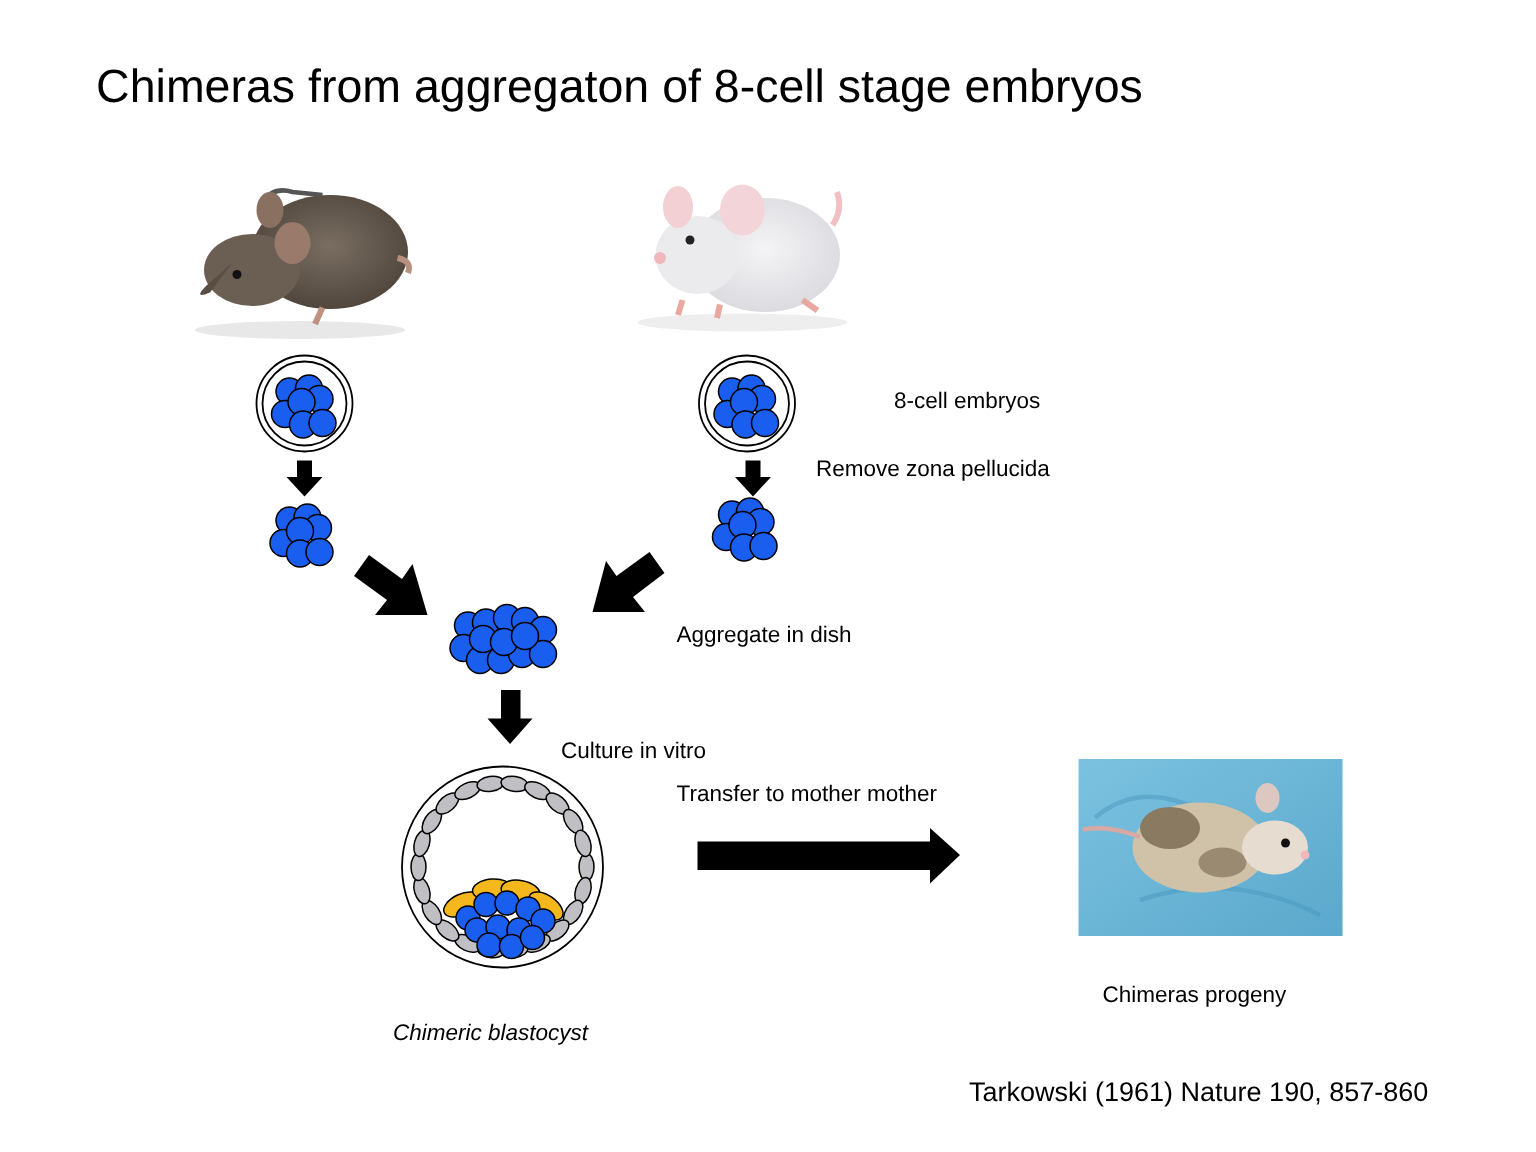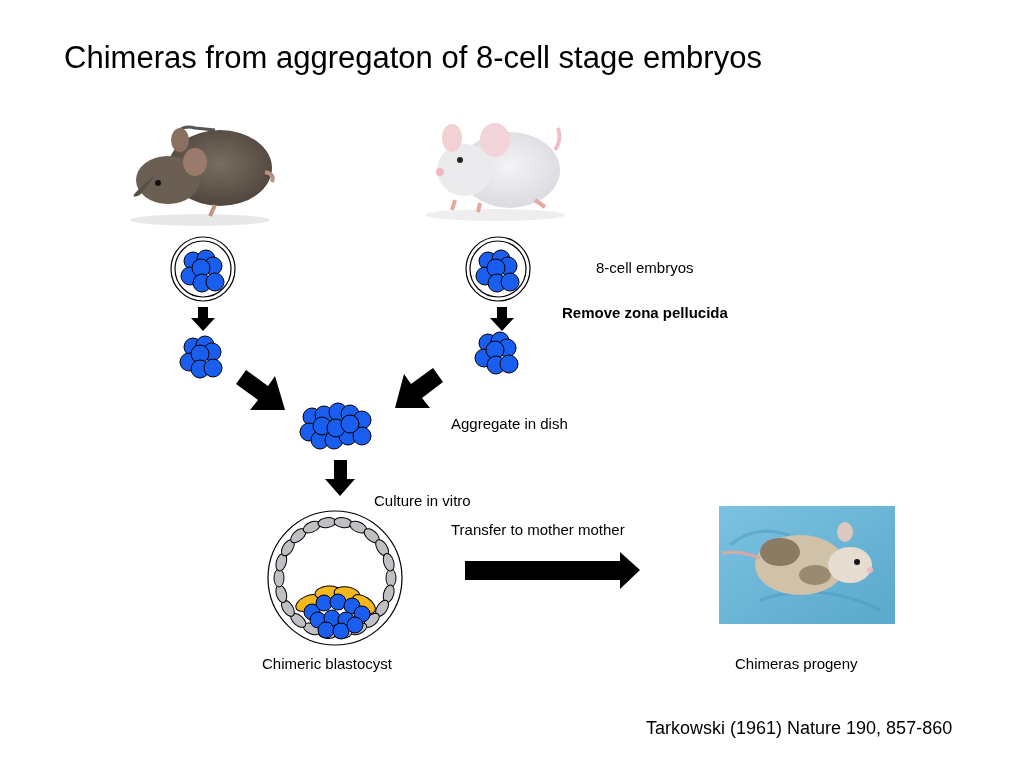--- a/index.html
+++ b/index.html
@@ -193,19 +193,19 @@
     <ellipse cx="815" cy="575" rx="16" ry="10" fill="#9a8a72"></ellipse>
     <ellipse cx="850" cy="565" rx="22" ry="18" fill="#e6ddd0"></ellipse>
     <ellipse cx="845" cy="532" rx="8" ry="10" fill="#dcc8c0"></ellipse>
     <circle cx="857" cy="562" r="3" fill="#111"></circle>
     <circle cx="870" cy="570" r="3" fill="#f0b8bc"></circle>
     <path d="M760 558 Q740 550 722 553" stroke="#d8a8a4" stroke-width="3" fill="none"></path>
   </g>
 </svg>
 
 <div class="txt lbl" style="left:562px; top:259px;margin-left:34px;">8-cell embryos</div>
-<div class="txt lbl" style="left:562px; top:304px;font-weight:bold;">Remove zona pellucida</div>
+<div class="txt lbl" style="left:544px; top:304px;">Remove zona pellucida</div>
 <div class="txt lbl" style="left:451px; top:393px;margin-top:22px;">Aggregate in dish</div>
 <div class="txt lbl" style="left:374px; top:468px;margin-top:24px;">Culture in vitro</div>
 <div class="txt lbl" style="left:451px; top:521px;">Transfer to mother mother</div>
-<div class="txt lbl" style="left:262px; top:655px;">Chimeric blastocyst</div>
+<div class="txt lbl" style="left:262px; top:680px;font-style:italic;">Chimeric blastocyst</div>
 <div class="txt lbl" style="left:735px; top:655px;">Chimeras progeny</div>
 <div class="txt cite" style="left:646px; top:718px;text-align:right;">Tarkowski (1961) Nature 190, 857-860</div>
 
 </body></html>

